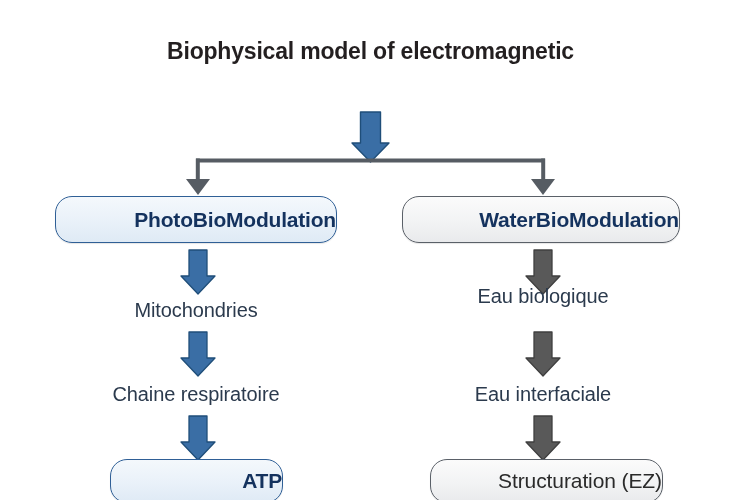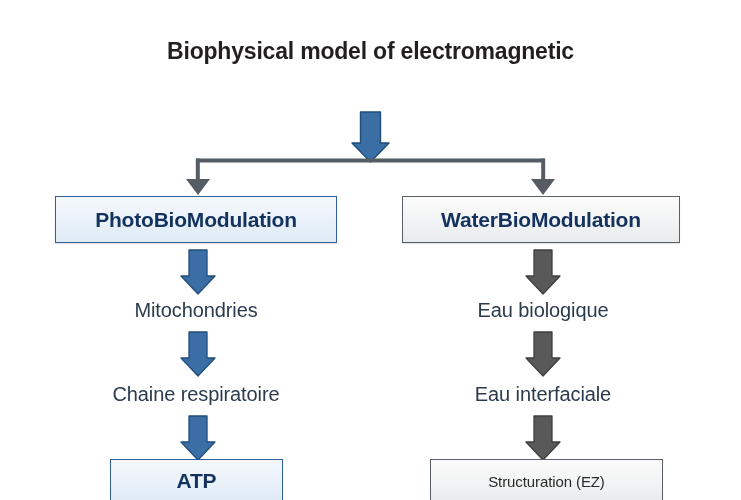--- a/index.html
+++ b/index.html
@@ -37,44 +37,44 @@
     font-weight: normal;
     color: #231f20;
     letter-spacing: -0.2px;
     line-height: 30px;
   }
 
   
   .node-box {
     position: absolute;
     box-sizing: border-box;
-    border-radius: 0;
+    border-radius: 17px;
     display: flex;
     align-items: center;
-    justify-content: center;
+    justify-content: flex-end;
     text-align: center;
   }
   .box-blue {
     background: linear-gradient(180deg, #f4f8fc 0%, #e9f1f9 55%, #dfeaf5 100%);
     border: 1.6px solid #2f5f96;
     box-shadow: 0 1px 1px rgba(0,0,0,0.10);
   }
   .box-gray {
     background: linear-gradient(180deg, #fbfbfb 0%, #f2f3f4 55%, #e9eaec 100%);
     border: 1.6px solid #5a6068;
     box-shadow: 0 1px 1px rgba(0,0,0,0.10);
   }
   .box-label-bold-navy {
     font-size: 21px;
     font-weight: bold;
     color: #14325e;
     letter-spacing: -0.2px;
   }
   .box-label-plain-dark {
-    font-size: 15px;
+    font-size: 21px;
     font-weight: normal;
     color: #2a2a2a;
     letter-spacing: -0.1px;
   }
 
   
   .plain-label {
     position: absolute;
     text-align: center;
     font-size: 20px;
@@ -147,21 +147,21 @@
   <div class="plain-label" style="left:48px; top:359px; width:296px;">Chaine respiratoire</div>
 
   <div class="node-box box-blue" style="left:110px; top:435px; width:173px; height:44px;">
     <span class="box-label-bold-navy">ATP</span>
   </div>
 
   <div class="node-box box-gray" style="left:402px; top:172px; width:278px; height:47px;">
     <span class="box-label-bold-navy">WaterBioModulation</span>
   </div>
 
-  <div class="plain-label" style="left:395px; top:275px; width:296px;">Eau biologique</div>
+  <div class="plain-label" style="left:395px; top:261px; width:296px;">Eau biologique</div>
 
   <div class="plain-label" style="left:395px; top:359px; width:296px;">Eau interfaciale</div>
 
   <div class="node-box box-gray" style="left:430px; top:435px; width:233px; height:44px;">
     <span class="box-label-plain-dark">Structuration (EZ)</span>
   </div>
 
 </div>
 
 </body></html>

